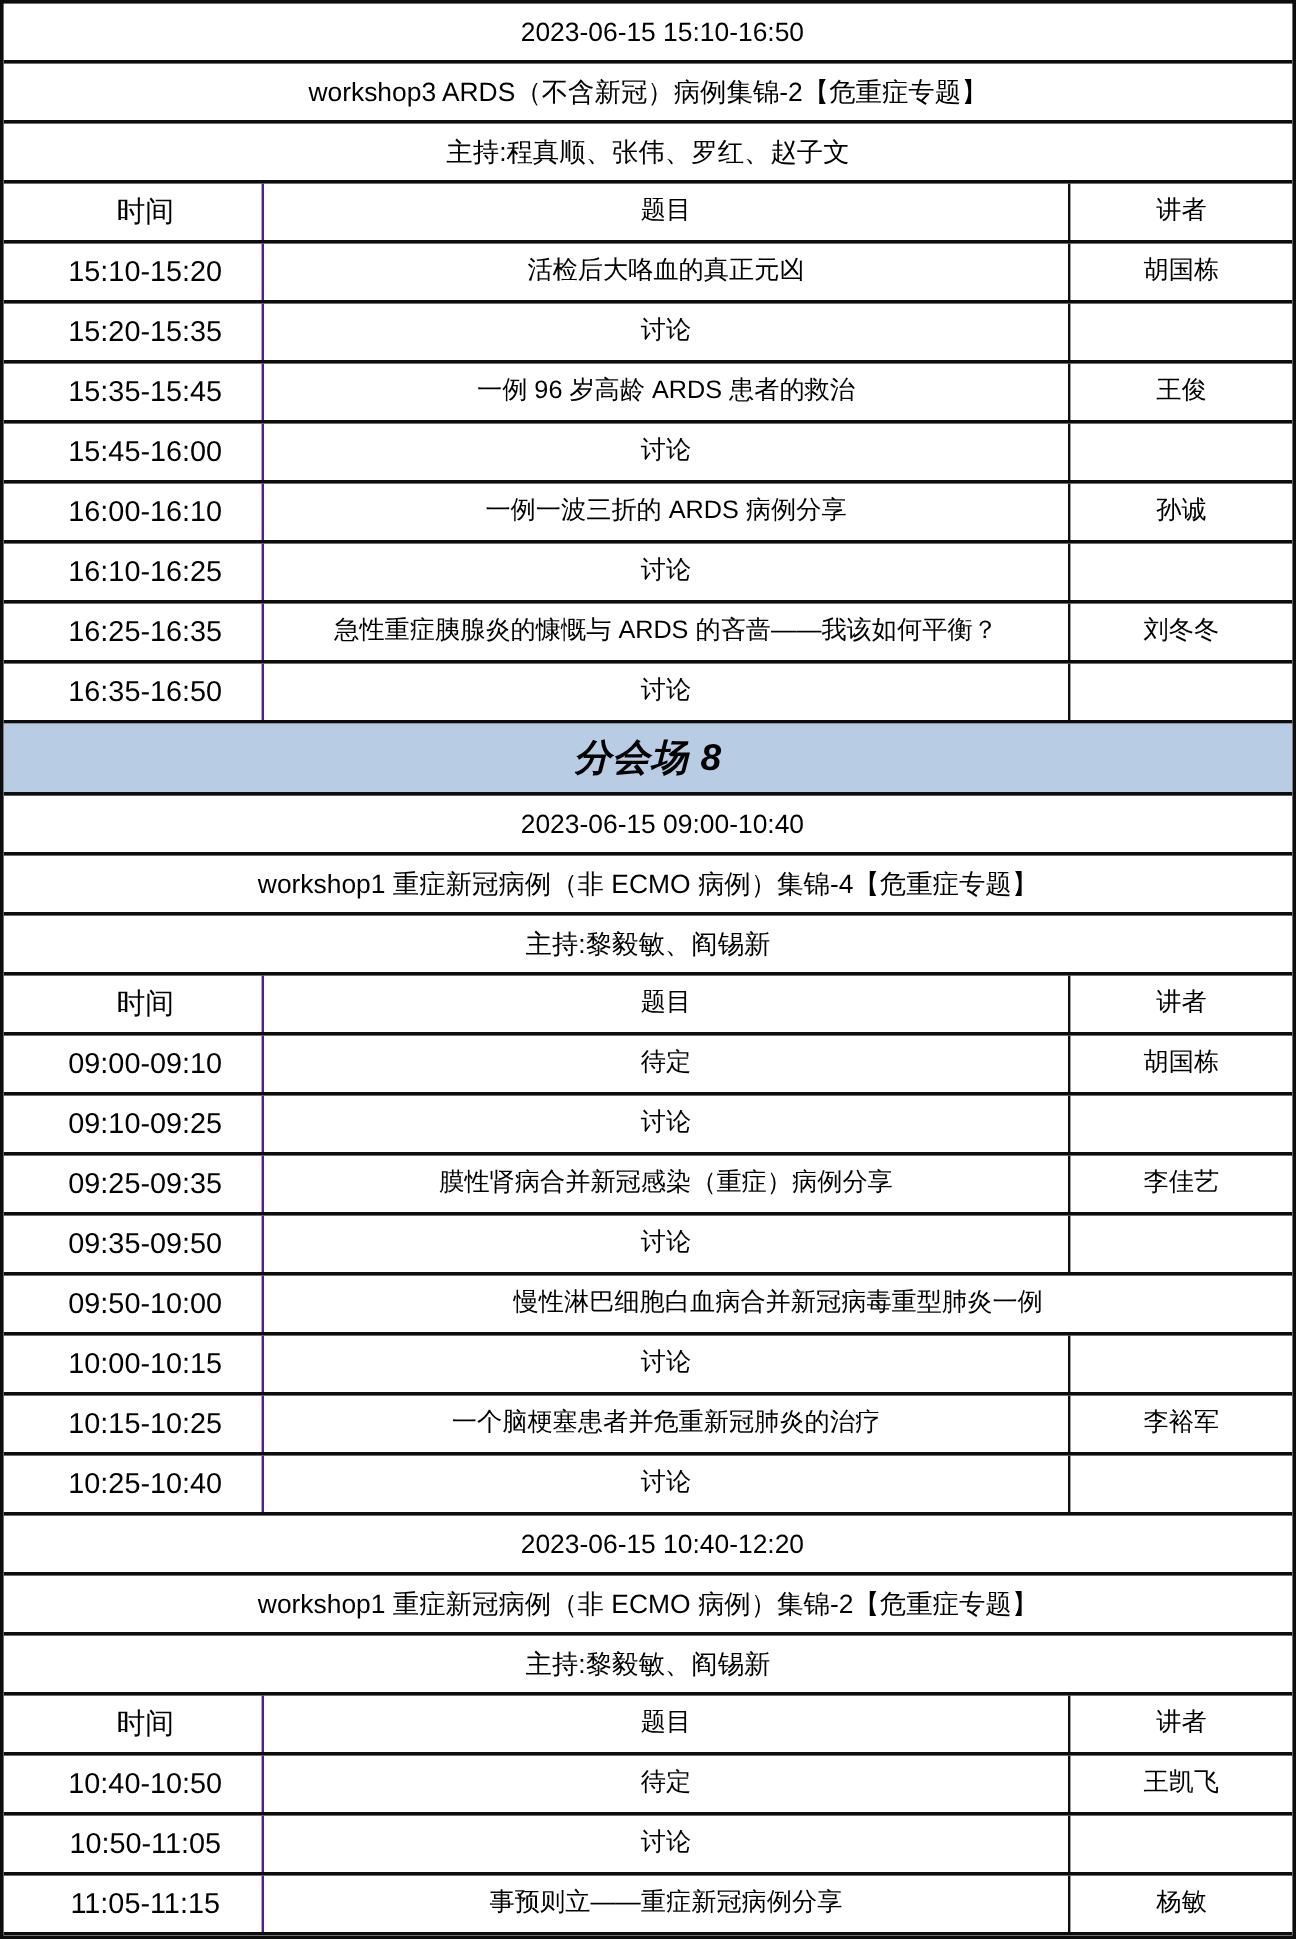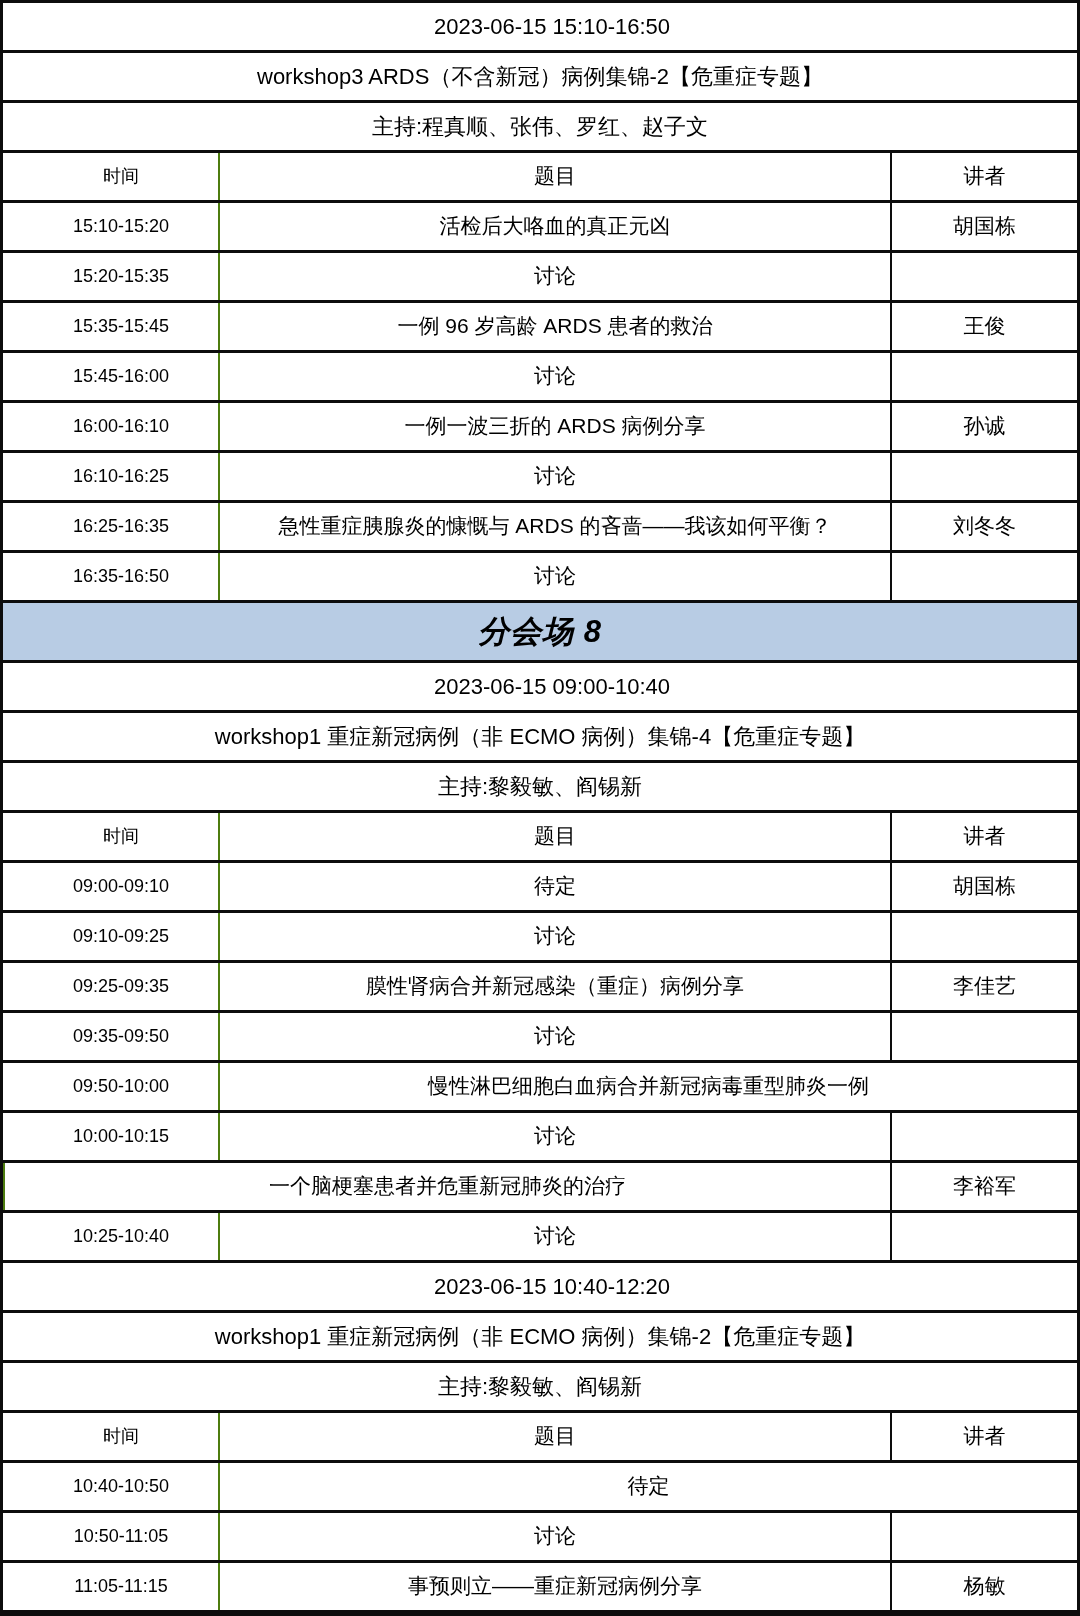--- a/index.html
+++ b/index.html
@@ -27,22 +27,22 @@
     flex:0 0 60px;
     align-items:center; justify-content:center;
     font-size:31px; font-weight:700;
     background:#b8cce4; letter-spacing:1px;font-style:italic;
   }
   .c {
     display:flex; align-items:center; justify-content:center;
     box-sizing:border-box; text-align:center;
     font-size:21px; line-height:1.15; padding:0 6px;
   }
-  .c-time    { flex:0 0 215px; font-size:18px;padding-left:27px; }
-  .c-title   { flex:1 1 auto; border-left:2px solid #4d7c0f; }
+  .c-time    { flex:0 0 215px; font-size:24px;padding-left:27px; }
+  .c-title   { flex:1 1 auto; border-left:2px solid #4c1d95; }
   .c-speaker { flex:0 0 187px; border-left:2px solid #0d0d0d; }
   .date-row  { font-size:22px;padding-left:24px; }
 </style>
 </head>
 <body>
 
 <div class="sheet">
 
   <div class="r full date-row">2023-06-15 15:10-16:50</div>
   <div class="r full">workshop3 ARDS（不含新冠）病例集锦-2【危重症专题】</div>
@@ -130,20 +130,21 @@
   <div class="r cols">
     <div class="c c-time">09:50-10:00</div>
     <div class="c c-title">慢性淋巴细胞白血病合并新冠病毒重型肺炎一例</div>
   </div>
   <div class="r cols">
     <div class="c c-time">10:00-10:15</div>
     <div class="c c-title">讨论</div>
     <div class="c c-speaker"></div>
   </div>
   <div class="r cols">
+    <div class="c c-time">10:15-10:25</div>
     <div class="c c-title">一个脑梗塞患者并危重新冠肺炎的治疗</div>
     <div class="c c-speaker">李裕军</div>
   </div>
   <div class="r cols">
     <div class="c c-time">10:25-10:40</div>
     <div class="c c-title">讨论</div>
     <div class="c c-speaker"></div>
   </div>
 
   <div class="r full date-row">2023-06-15 10:40-12:20</div>
@@ -152,20 +153,21 @@
 
   <div class="r cols">
     <div class="c c-time">时间</div>
     <div class="c c-title">题目</div>
     <div class="c c-speaker">讲者</div>
   </div>
 
   <div class="r cols">
     <div class="c c-time">10:40-10:50</div>
     <div class="c c-title">待定</div>
+    <div class="c c-speaker">王凯飞</div>
   </div>
   <div class="r cols">
     <div class="c c-time">10:50-11:05</div>
     <div class="c c-title">讨论</div>
     <div class="c c-speaker"></div>
   </div>
   <div class="r cols">
     <div class="c c-time">11:05-11:15</div>
     <div class="c c-title">事预则立——重症新冠病例分享</div>
     <div class="c c-speaker">杨敏</div>

